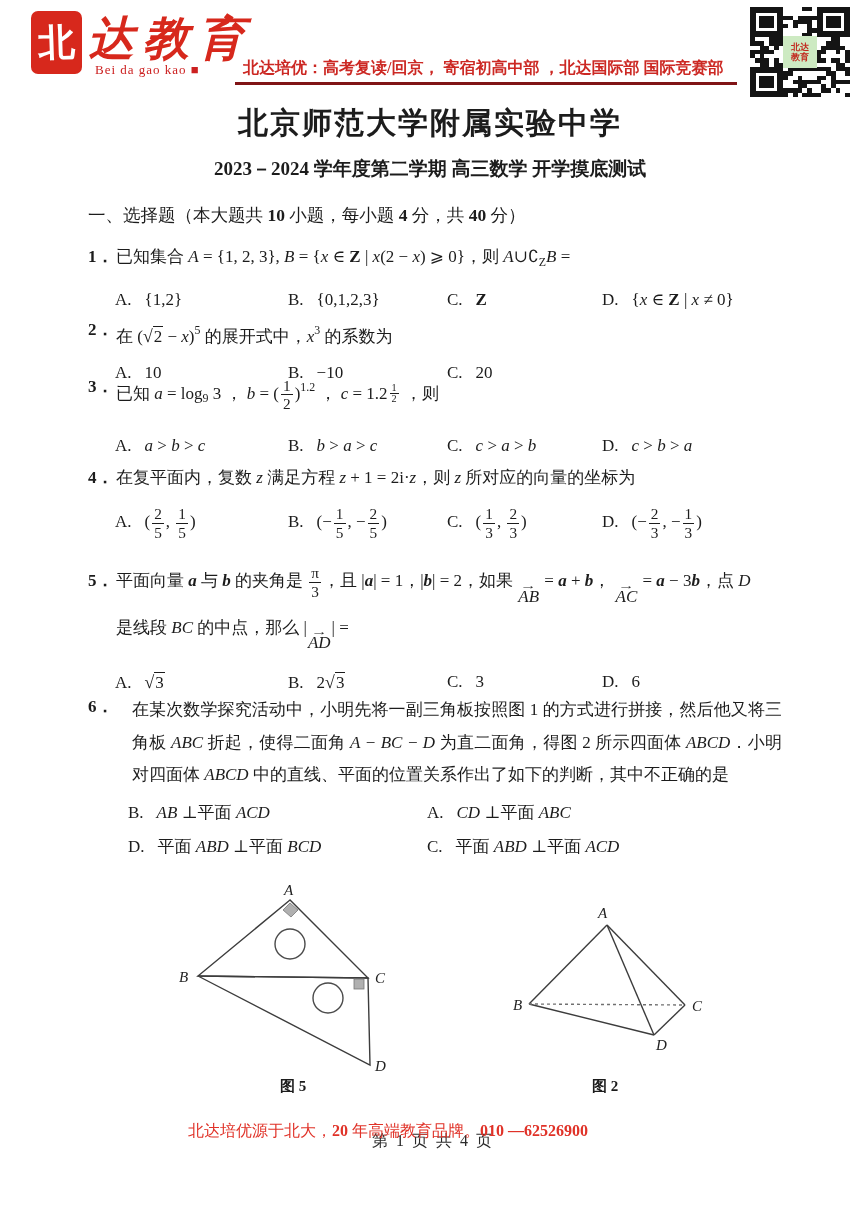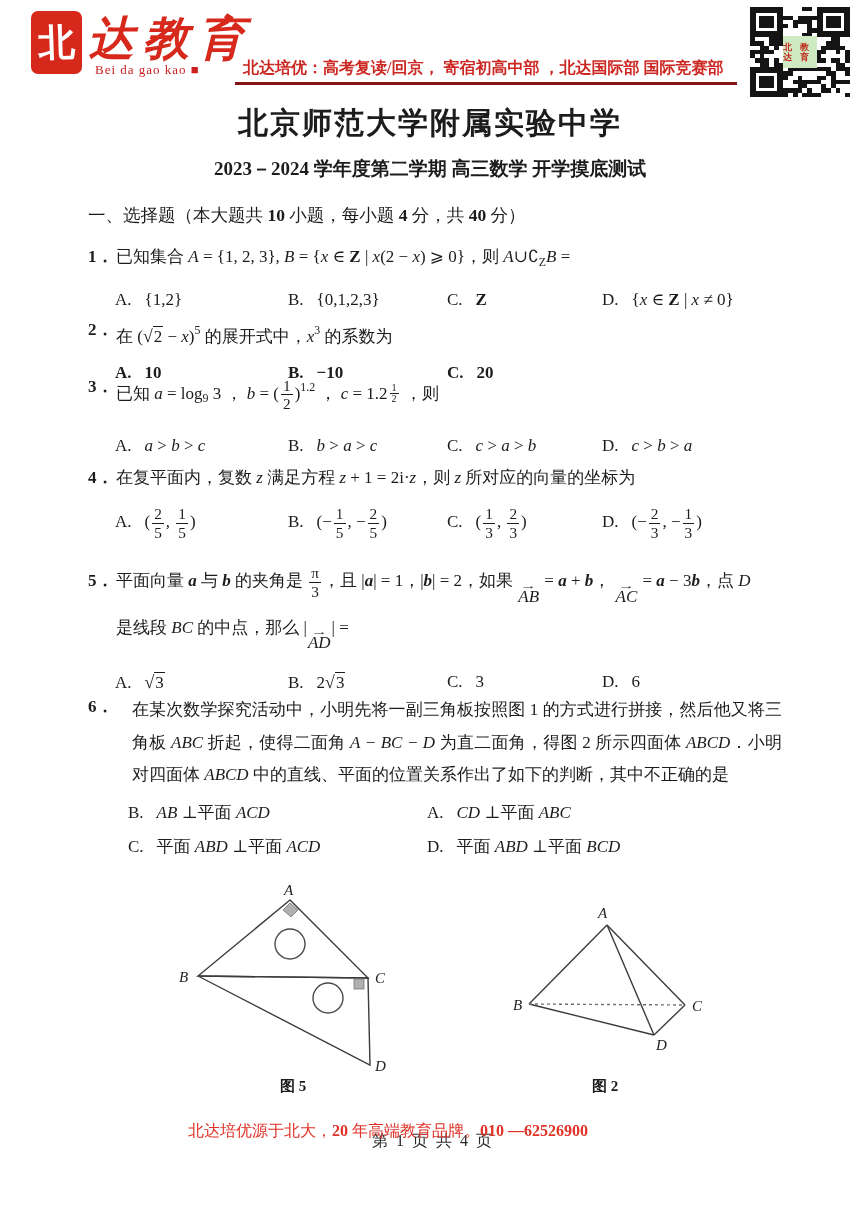--- a/index.html
+++ b/index.html
@@ -16,37 +16,37 @@
   .tagline{position:absolute;left:243px;top:58px;font-size:16px;font-weight:bold;color:#cc2823;}
   .header-line{position:absolute;left:235px;top:82px;width:502px;height:3px;background:#801416;}
   
   .qr{position:absolute;left:750px;top:7px;width:100px;height:90px;background:#fff;}
   .qr-cells{position:absolute;inset:0;}
   .qr-cells i{position:absolute;background:#141414;}
   .finder{position:absolute;width:33px;height:30px;border:6px solid #141414;box-sizing:border-box;background:#fff;}
   .finder::after{content:"";position:absolute;inset:3px;background:#141414;}
   .finder.tl{left:0;top:0}.finder.tr{right:0;top:0}.finder.bl{left:0;bottom:0}
   .qr-center{position:absolute;left:33px;top:29px;width:34px;height:32px;background:#cdeac2;
-             display:flex;flex-direction:row;align-items:center;justify-content:center;z-index:2;}
+             display:flex;flex-direction:column;align-items:center;justify-content:center;z-index:2;}
   .qr-center div{font-size:9px;line-height:1.15;color:#c2281e;font-weight:bold;}
   
   .title{position:absolute;left:0;right:0;top:103px;text-align:center;font-size:30px;font-weight:bold;letter-spacing:2px;}
   .subtitle{position:absolute;left:0;right:0;top:156px;text-align:center;font-size:19px;font-weight:bold;}
   .section{position:absolute;left:88px;top:203px;font-size:17.5px;}
   
   .q{position:absolute;left:88px;width:694px;font-size:17px;line-height:26px;}
   .stemrow{display:flex;align-items:flex-start;}
   .qnum{width:28px;flex:none;font-weight:bold;}
   .stem{flex:1;}
   .opts{display:grid;}
   .opts.c4{grid-template-columns:173px 159px 155px 1fr;padding-left:27px;}
   .opts.c2{grid-template-columns:299px 1fr;padding-left:40px;row-gap:8px;}
   .opt{white-space:nowrap;}
   .olabel{margin-right:13px;}
-  #q1 .opts{margin-top:12px;} #q2 .opts{margin-top:10px;font-weight:bold;} #q3 .opts{margin-top:20px;}
+  #q1 .opts{margin-top:12px;} #q2 .opts{margin-top:10px;} #q3 .opts{margin-top:20px;}
   #q4 .opts{margin-top:14px;} #q5 .opts{margin-top:8px;} #q6 .opts{margin-top:8px;}
   #q5{line-height:46px;} #q6 .stem{line-height:32.5px;text-align:justify;margin-left:16px;}
   
   .i{font-style:italic;} .bi{font-style:italic;font-weight:bold;} .b{font-weight:bold;}
   .sup{font-size:0.7em;vertical-align:0.65em;}
   .sub{font-size:0.7em;vertical-align:-0.3em;}
   .frac{display:inline-flex;flex-direction:column;align-items:center;vertical-align:middle;
         line-height:1.15;font-size:0.9em;margin:0 2px;}
   .frac .num{border-bottom:1.3px solid currentColor;padding:0 2px;}
   .frac .den{padding:0 2px;}
@@ -321,22 +321,22 @@
   </div>
 
   <div class="q" id="q6" style="top:694px">
     <div class="stemrow">
       <span class="qnum">6．</span>
       <span class="stem"><span>在某次数学探究活动中，小明先将一副三角板按照图 1 的方式进行拼接，然后他又将三角板 </span><span class="i">ABC</span><span> 折起，使得二面角 </span><span class="i">A − BC − D</span><span> 为直二面角，得图 2 所示四面体 </span><span class="i">ABCD</span><span>．小明对四面体 </span><span class="i">ABCD</span><span> 中的直线、平面的位置关系作出了如下的判断，其中不正确的是</span></span>
     </div>
     <div class="opts c2">
       <span class="opt"><span class="olabel">B.</span><span class="oval"><span class="i">AB</span><span> ⊥平面 </span><span class="i">ACD</span></span></span>
       <span class="opt"><span class="olabel">A.</span><span class="oval"><span class="i">CD</span><span> ⊥平面 </span><span class="i">ABC</span></span></span>
+      <span class="opt"><span class="olabel">D.</span><span class="oval"><span>平面 </span><span class="i">ABD</span><span> ⊥平面 </span><span class="i">BCD</span></span></span>
       <span class="opt"><span class="olabel">C.</span><span class="oval"><span>平面 </span><span class="i">ABD</span><span> ⊥平面 </span><span class="i">ACD</span></span></span>
-      <span class="opt"><span class="olabel">D.</span><span class="oval"><span>平面 </span><span class="i">ABD</span><span> ⊥平面 </span><span class="i">BCD</span></span></span>
     </div>
   </div>
 
   <svg class="fig" style="left:168px;top:878px" width="260" height="205" viewBox="0 0 260 205">
     <g stroke="#3c3c3c" stroke-width="1.4" fill="none">
       <polygon points="122,22 30,98 200,100"></polygon>
       <polygon points="30,98 200,100 202,187"></polygon>
       <circle cx="122" cy="66" r="15" stroke="#4a4a4a"></circle>
       <circle cx="160" cy="120" r="15" stroke="#4a4a4a"></circle>
     </g>

